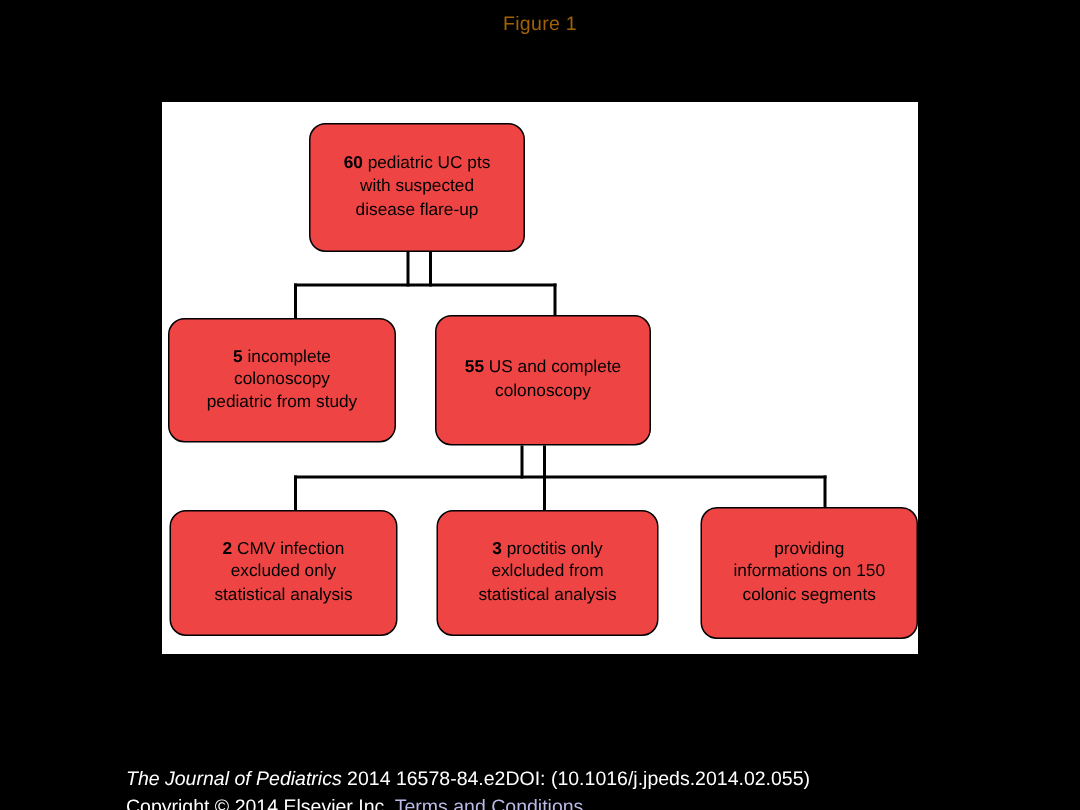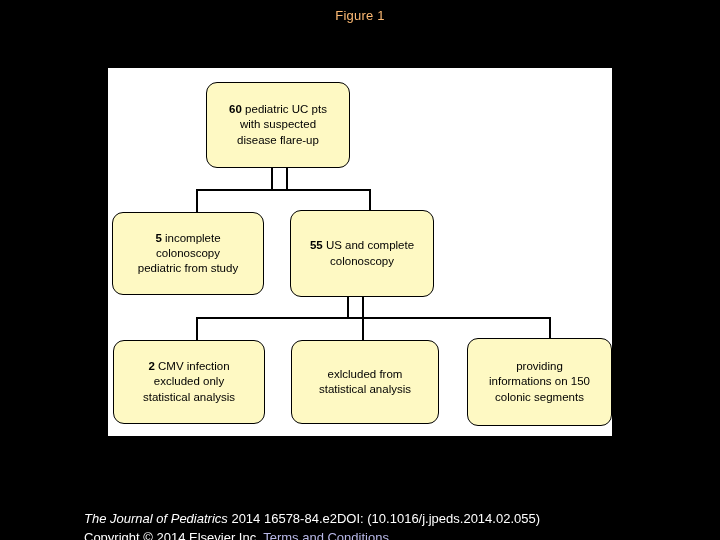--- a/index.html
+++ b/index.html
@@ -16,21 +16,21 @@
     font-family: "Liberation Sans", sans-serif;
   }
 
   
   #figure-title {
     position: absolute;
     left: 0;
     top: 8px;
     width: 720px;
     text-align: center;
-    color: #fdba74;
+    color: #a16207;
     font-size: 13px;
     letter-spacing: 0.2px;
     font-family: "Liberation Sans", sans-serif;
   }
 
   
   #figure-panel {
     position: absolute;
     left: 108px;
     top: 68px;
@@ -46,21 +46,21 @@
     width: 504px;
     height: 368px;
   }
 
   
   .node {
     position: absolute;
     box-sizing: border-box;
     border: 1.6px solid #000000;
     border-radius: 11px;
-    background: #fef9c3;
+    background: #ef4444;
     color: #000000;
     display: flex;
     align-items: center;
     justify-content: center;
     text-align: center;
     font-family: "Liberation Sans", sans-serif;
     font-size: 11.5px;
     line-height: 1.32;
     padding: 2px 5px;
     z-index: 2;
@@ -180,20 +180,21 @@
     <div class="node" id="node-cmv">
       <div class="lines">
         <span class="ln"><b>2</b><span> CMV infection</span></span>
         <span class="ln">excluded only</span>
         <span class="ln">statistical analysis</span>
       </div>
     </div>
 
     <div class="node" id="node-proctitis">
       <div class="lines">
+        <span class="ln"><b>3</b><span> proctitis only</span></span>
         <span class="ln">exlcluded from</span>
         <span class="ln">statistical analysis</span>
       </div>
     </div>
 
     <div class="node" id="node-eligible">
       <div class="lines">
         <span class="ln">providing</span>
         <span class="ln">informations on 150</span>
         <span class="ln">colonic segments</span>

